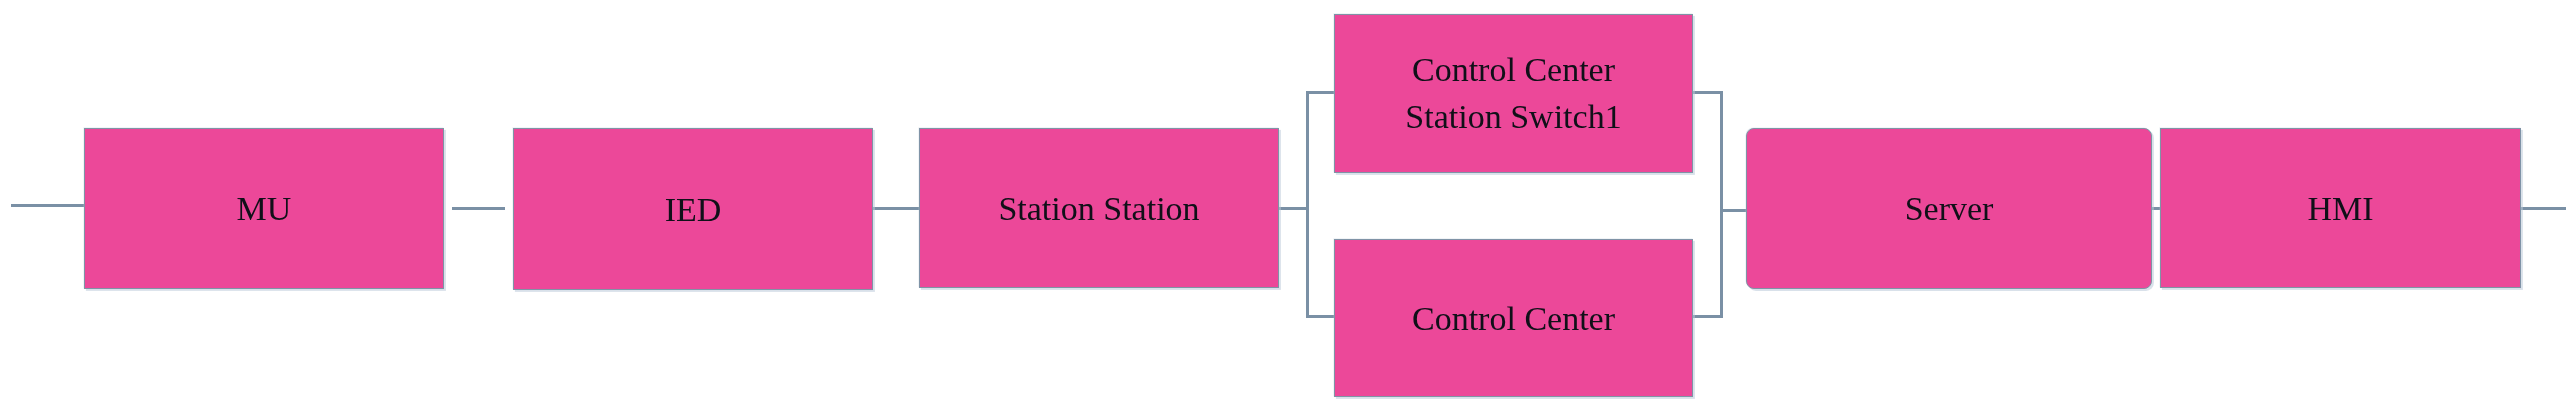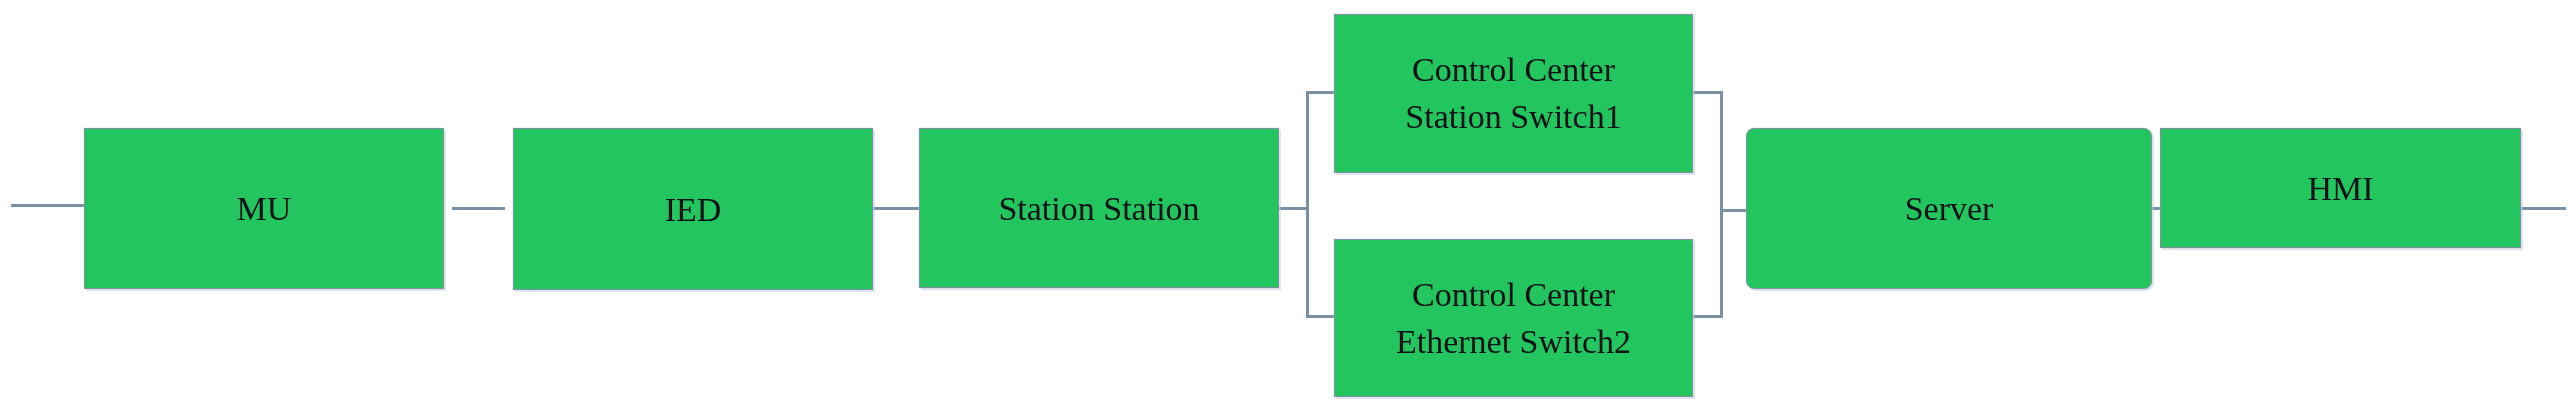--- a/index.html
+++ b/index.html
@@ -11,21 +11,21 @@
     position: relative;
     width: 2576px;
     height: 411px;
     background: #ffffff;
     font-family: "Liberation Serif", "DejaVu Serif", serif;
     overflow: hidden;
   }
   .node {
     position: absolute;
     box-sizing: border-box;
-    background: #22c55e;
+    background: #ec4899;
     border: 1.9px solid #8093a6;
     box-shadow: 1.9px 1.9px 0 rgba(186, 200, 216, 0.55), -0.6px -0.6px 0 rgba(186,200,216,0.35);
     display: flex;
     flex-direction: column;
     justify-content: center;
     align-items: center;
     text-align: center;
     color: #101018;
     font-size: 34px;
     line-height: 47px;
@@ -38,21 +38,21 @@
   .conn.h { height: 2.5px; }
   .conn.v { width: 2.5px; }
 
   
   .mu      { left: 84px;  top: 128px; width: 360px; height: 161px; align-items: center; }
   .ied     { left: 505px;  top: 128px; width: 360px; height: 162px; margin-left: 8px; }
   .station { left: 919px; top: 128px; width: 360px; height: 160px; }
   .cc1     { left: 1334px; top: 13.7px;  width: 359px; height: 159px; }
   .cc2     { left: 1334px; top: 239px; width: 359px; height: 158px; }
   .server  { left: 1746px; top: 128px; width: 406px; height: 161px; border-radius: 8px; }
-  .hmi     { left: 2160px; top: 128px; width: 361px; height: 120px; }
+  .hmi     { left: 2160px; top: 128px; width: 361px; height: 160px; }
 
   
   .stub-left      { left: 11.2px;   top: 204px; width: 80px; }
   .mu-ied         { left: 452px;  top: 207px; width: 53px; }
   .ied-station    { left: 865px; top: 207px; width: 54px; }
   .station-trunk  { left: 1279px; top: 207px; width: 29px; }
   .trunk-left     { left: 1306px; top: 91px; height: 227px; }
   .stubl-cc1      { left: 1308px; top: 91px; width: 25.5px; }
   .stubl-cc2      { left: 1308px; top: 315px; width: 25.5px; }
   .cc1-trunkr     { left: 1693px; top: 91px; width: 27px; }
@@ -95,21 +95,20 @@
     <span class="l">Station Station</span>
   </div>
 
   <div class="node cc1">
     <span class="l">Control Center</span>
     <span class="l">Station Switch1</span>
   </div>
 
   <div class="node cc2">
     <span class="l">Control Center</span>
-    <span class="l">Ethernet Switch2</span>
   </div>
 
   <div class="node server">
     <span class="l">Server</span>
     <span class="l"></span>
   </div>
 
   <div class="node hmi">
     <span class="l">HMI</span>
     <span class="l"></span>

